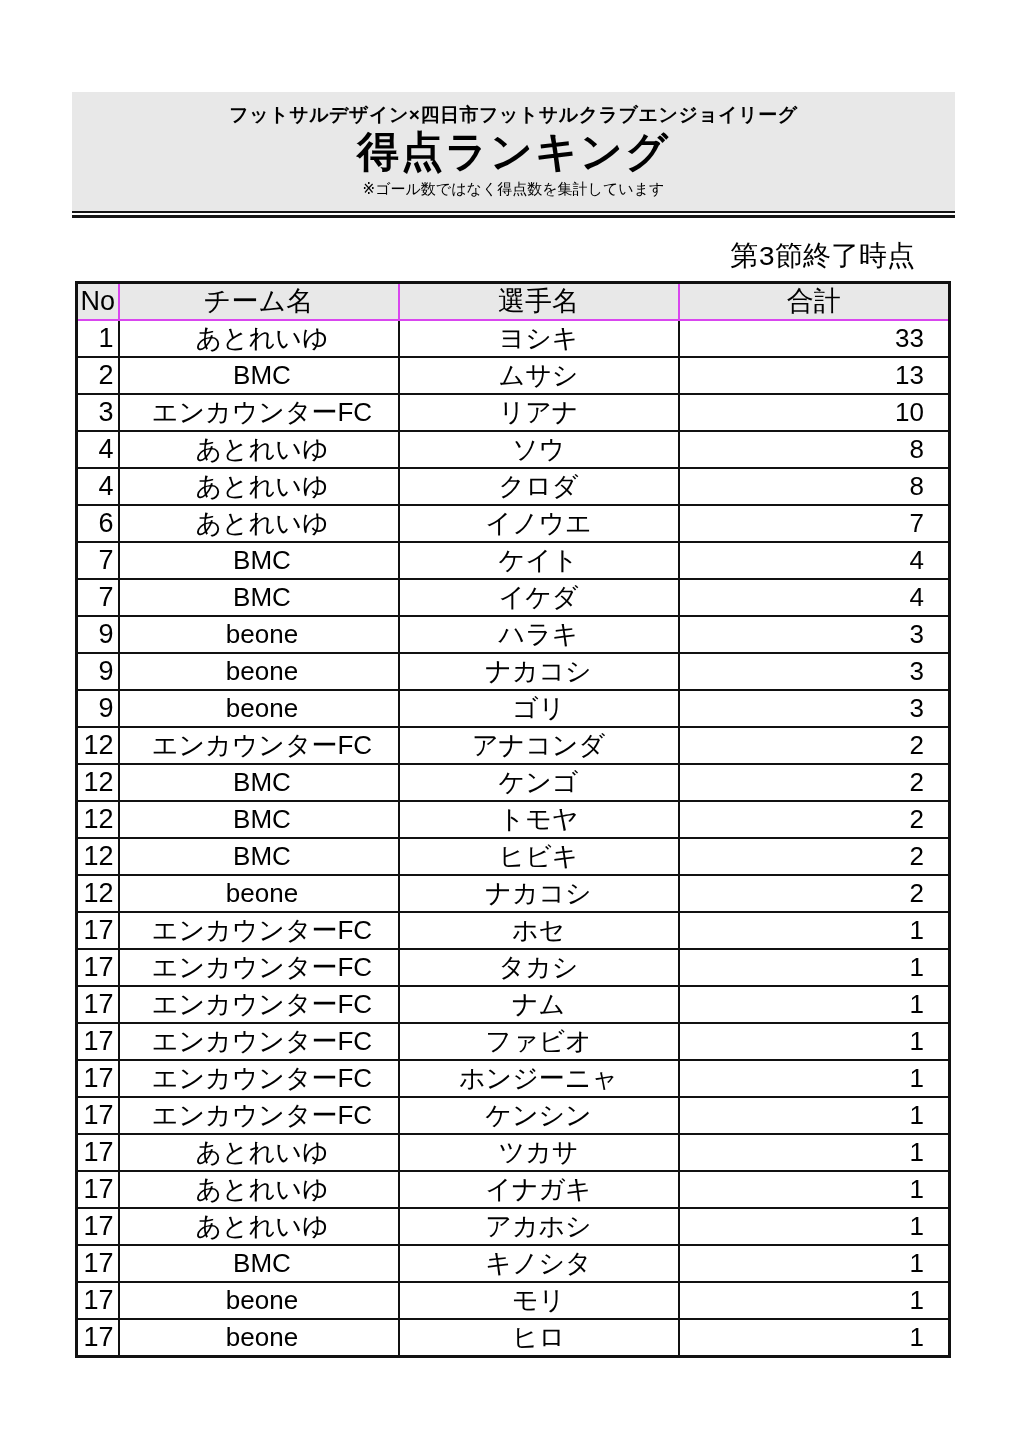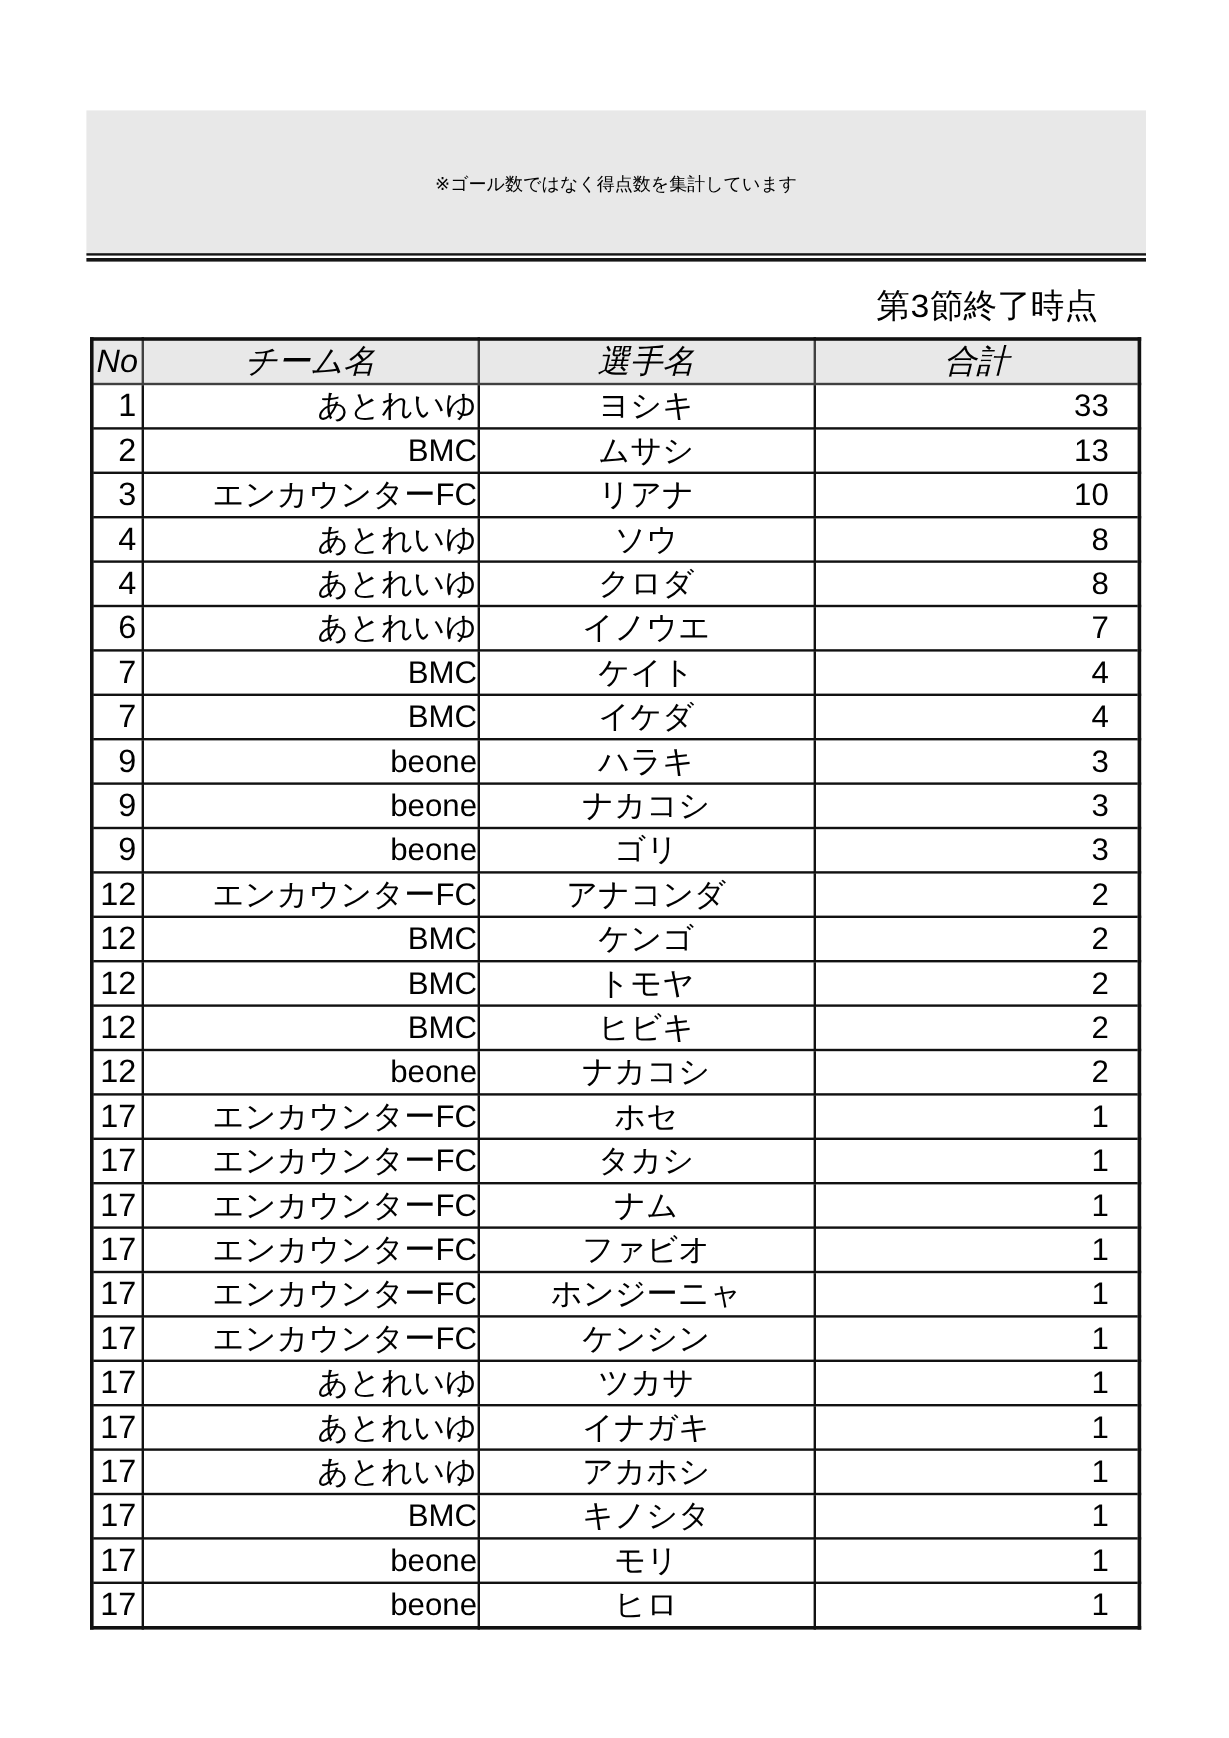--- a/index.html
+++ b/index.html
@@ -82,50 +82,51 @@
     border-collapse: collapse;
     table-layout: fixed;
     border: 3px solid #111111;
   }
   table.ranking col.c-no     { width: 42px;  }
   table.ranking col.c-team   { width: 280px; }
   table.ranking col.c-player { width: 280px; }
   table.ranking col.c-total  { width: 271px; }
   table.ranking th {
     background: #e8e8e8;
-    border: 2px solid #404040;
+    border: 2px solid #d946ef;
     font-size: 27px;
     font-weight: normal;
     text-align: center;
     height: 35px;
     line-height: 35px;
     padding: 0;
     overflow: hidden;
     white-space: nowrap;
-    font-style: italic;
   }
   table.ranking td {
     border: 2px solid #111111;
     font-size: 26px;
     height: 35px;
     line-height: 35px;
     padding: 0;
     overflow: hidden;
     white-space: nowrap;
     background: #ffffff;
   }
   table.ranking td.no     { text-align: right;  padding-right: 4px; font-size: 27px; }
-  table.ranking td.team   { text-align: right;   padding-left: 7px;  }
+  table.ranking td.team   { text-align: center;   padding-left: 7px;  }
   table.ranking td.player { text-align: center; }
   table.ranking td.total  { text-align: right;  padding-right: 24px; }
 </style>
 </head>
 <body>
 
 <div class="banner">
+  <div class="banner-league">フットサルデザイン×四日市フットサルクラブエンジョイリーグ</div>
+  <div class="banner-title">得点ランキング</div>
   <div class="banner-note">※ゴール数ではなく得点数を集計しています</div>
 </div>
 
 <div class="double-rule">
   <div class="rule-thin"></div>
   <div class="rule-thick"></div>
 </div>
 
 <div class="status-line">第3節終了時点</div>
 

